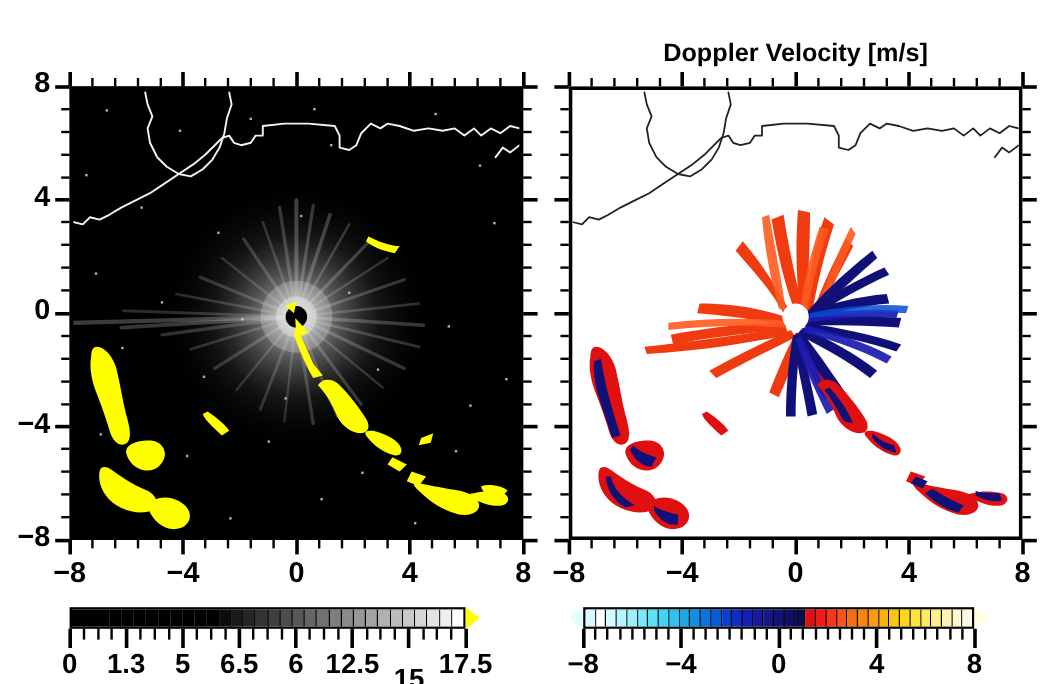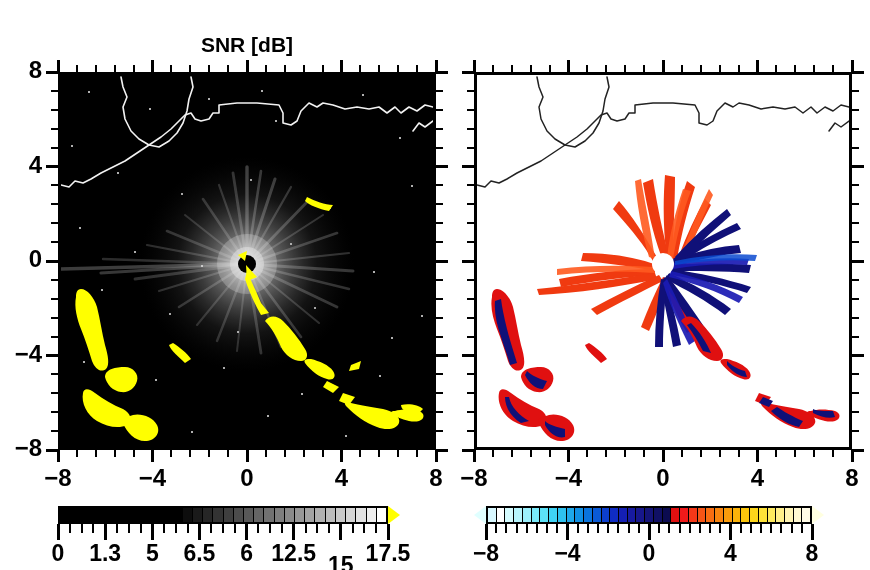--- a/index.html
+++ b/index.html
@@ -43,21 +43,21 @@
          border-top:9px solid transparent;border-bottom:9px solid transparent;}
   .cb-tick{position:absolute;background:#000;}
   .cb-maj{width:3px;height:16px;}
   .cb-min{width:2px;height:9px;}
 </style>
 </head>
 <body>
 
 <div class="fig">
 
-  <div class="subtitle" id="sub-left">SNR [dB]</div>
+  <div class="subtitle" id="sub-right">Doppler Velocity [m/s]</div>
 
   <div class="panel" id="panel-snr">
     <svg viewBox="0 0 372 372" preserveAspectRatio="none">
       <defs>
         <radialGradient id="spokeGlow" cx="50%" cy="50%" r="50%">
           <stop offset="0%" stop-color="#ffffff" stop-opacity="0.95"></stop>
           <stop offset="22%" stop-color="#d8d8d8" stop-opacity="0.55"></stop>
           <stop offset="60%" stop-color="#7a7a7a" stop-opacity="0.16"></stop>
           <stop offset="100%" stop-color="#000000" stop-opacity="0"></stop>
         </radialGradient>

